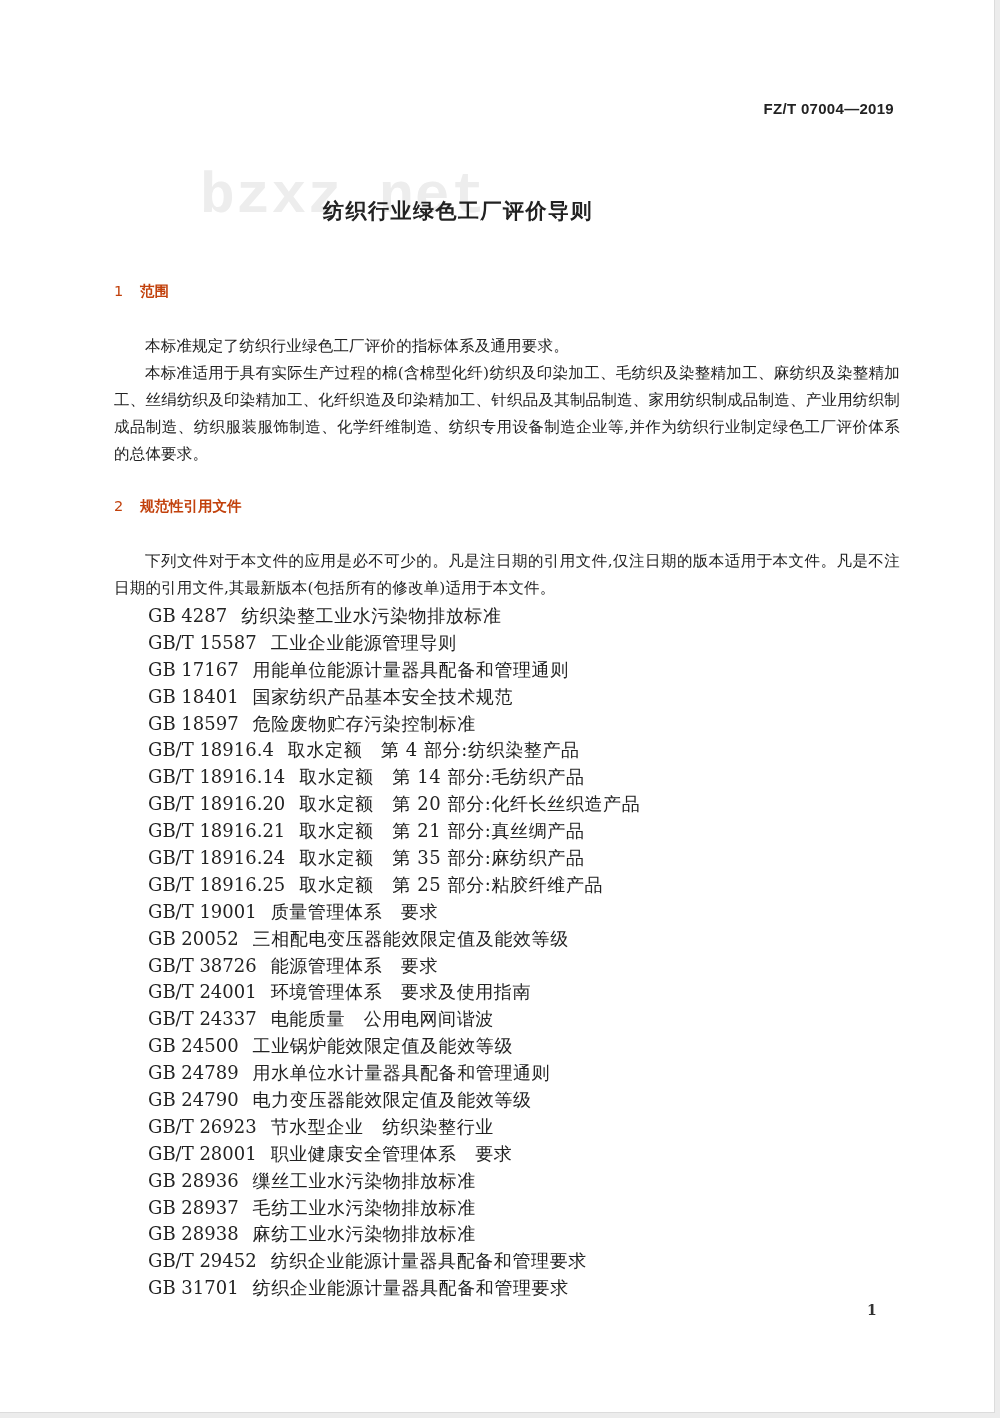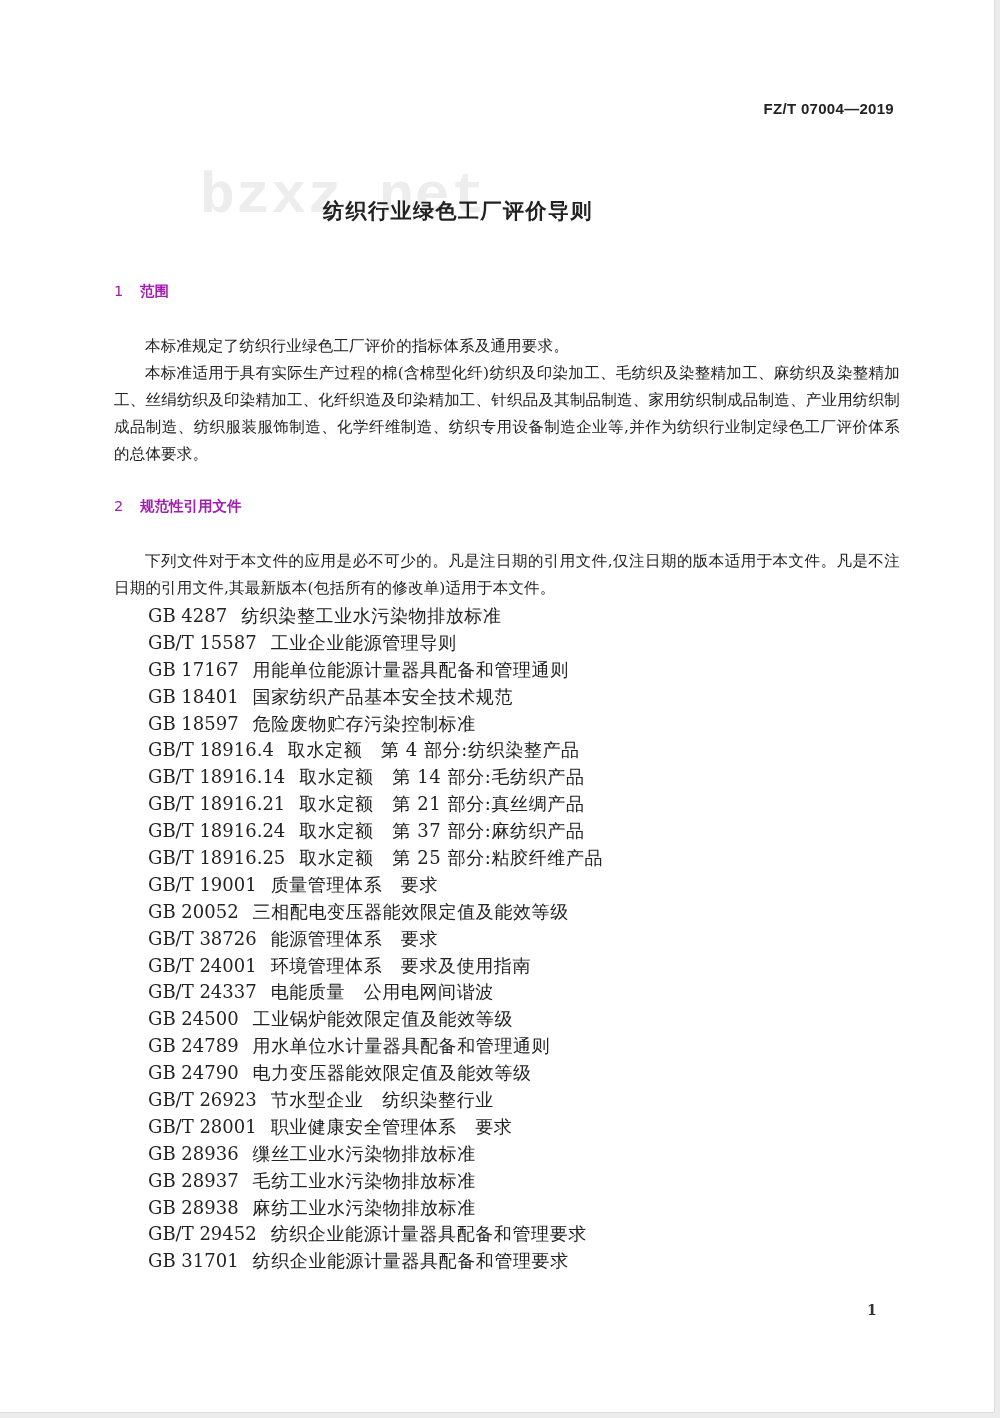--- a/index.html
+++ b/index.html
@@ -27,21 +27,21 @@
       margin-top: 40px;
     }
     .title {
       position: absolute; left: 0; width: 916px; top: 197px; text-align: center;
       font-family: "DejaVu Sans", "Liberation Sans", sans-serif;
       font-size: 21px; font-weight: bold; letter-spacing: 1.5px; color: #222;
     }
     .h {
       position: absolute; left: 114px;
       font-family: "DejaVu Sans", "Liberation Sans", sans-serif;
-      font-size: 14.5px; font-weight: bold; color: #a21caf;
+      font-size: 14.5px; font-weight: bold; color: #c2410c;
     }
     .h .num { display: inline-block; width: 26px; font-weight: normal; }
     .para {
       position: absolute; left: 114px; width: 786px;
       font-size: 15.5px; line-height: 27px; text-align: justify;
       text-indent: 31px; color: #222; letter-spacing: 0.2px;
     }
     .refs { position: absolute; left: 148px; top: 603px; }
     .ref {
       height: 26.9px; line-height: 26.9px; font-size: 18px; white-space: nowrap; color: #222;
@@ -72,22 +72,23 @@
   <div class="para" style="top:548px;">下列文件对于本文件的应用是必不可少的。凡是注日期的引用文件,仅注日期的版本适用于本文件。凡是不注日期的引用文件,其最新版本(包括所有的修改单)适用于本文件。</div>
 
   <div class="refs" id="ref-list">
       <div class="ref"><span class="code">GB 4287</span><span class="name">纺织染整工业水污染物排放标准</span></div>
       <div class="ref"><span class="code">GB/T 15587</span><span class="name">工业企业能源管理导则</span></div>
       <div class="ref"><span class="code">GB 17167</span><span class="name">用能单位能源计量器具配备和管理通则</span></div>
       <div class="ref"><span class="code">GB 18401</span><span class="name">国家纺织产品基本安全技术规范</span></div>
       <div class="ref"><span class="code">GB 18597</span><span class="name">危险废物贮存污染控制标准</span></div>
       <div class="ref"><span class="code">GB/T 18916.4</span><span class="name">取水定额　第 4 部分:纺织染整产品</span></div>
       <div class="ref"><span class="code">GB/T 18916.14</span><span class="name">取水定额　第 14 部分:毛纺织产品</span></div>
+      <div class="ref"><span class="code">GB/T 18916.20</span><span class="name">取水定额　第 20 部分:化纤长丝织造产品</span></div>
       <div class="ref"><span class="code">GB/T 18916.21</span><span class="name">取水定额　第 21 部分:真丝绸产品</span></div>
-      <div class="ref"><span class="code">GB/T 18916.24</span><span class="name">取水定额　第 37 部分:麻纺织产品</span></div>
+      <div class="ref"><span class="code">GB/T 18916.24</span><span class="name">取水定额　第 35 部分:麻纺织产品</span></div>
       <div class="ref"><span class="code">GB/T 18916.25</span><span class="name">取水定额　第 25 部分:粘胶纤维产品</span></div>
       <div class="ref"><span class="code">GB/T 19001</span><span class="name">质量管理体系　要求</span></div>
       <div class="ref"><span class="code">GB 20052</span><span class="name">三相配电变压器能效限定值及能效等级</span></div>
       <div class="ref"><span class="code">GB/T 38726</span><span class="name">能源管理体系　要求</span></div>
       <div class="ref"><span class="code">GB/T 24001</span><span class="name">环境管理体系　要求及使用指南</span></div>
       <div class="ref"><span class="code">GB/T 24337</span><span class="name">电能质量　公用电网间谐波</span></div>
       <div class="ref"><span class="code">GB 24500</span><span class="name">工业锅炉能效限定值及能效等级</span></div>
       <div class="ref"><span class="code">GB 24789</span><span class="name">用水单位水计量器具配备和管理通则</span></div>
       <div class="ref"><span class="code">GB 24790</span><span class="name">电力变压器能效限定值及能效等级</span></div>
       <div class="ref"><span class="code">GB/T 26923</span><span class="name">节水型企业　纺织染整行业</span></div>

